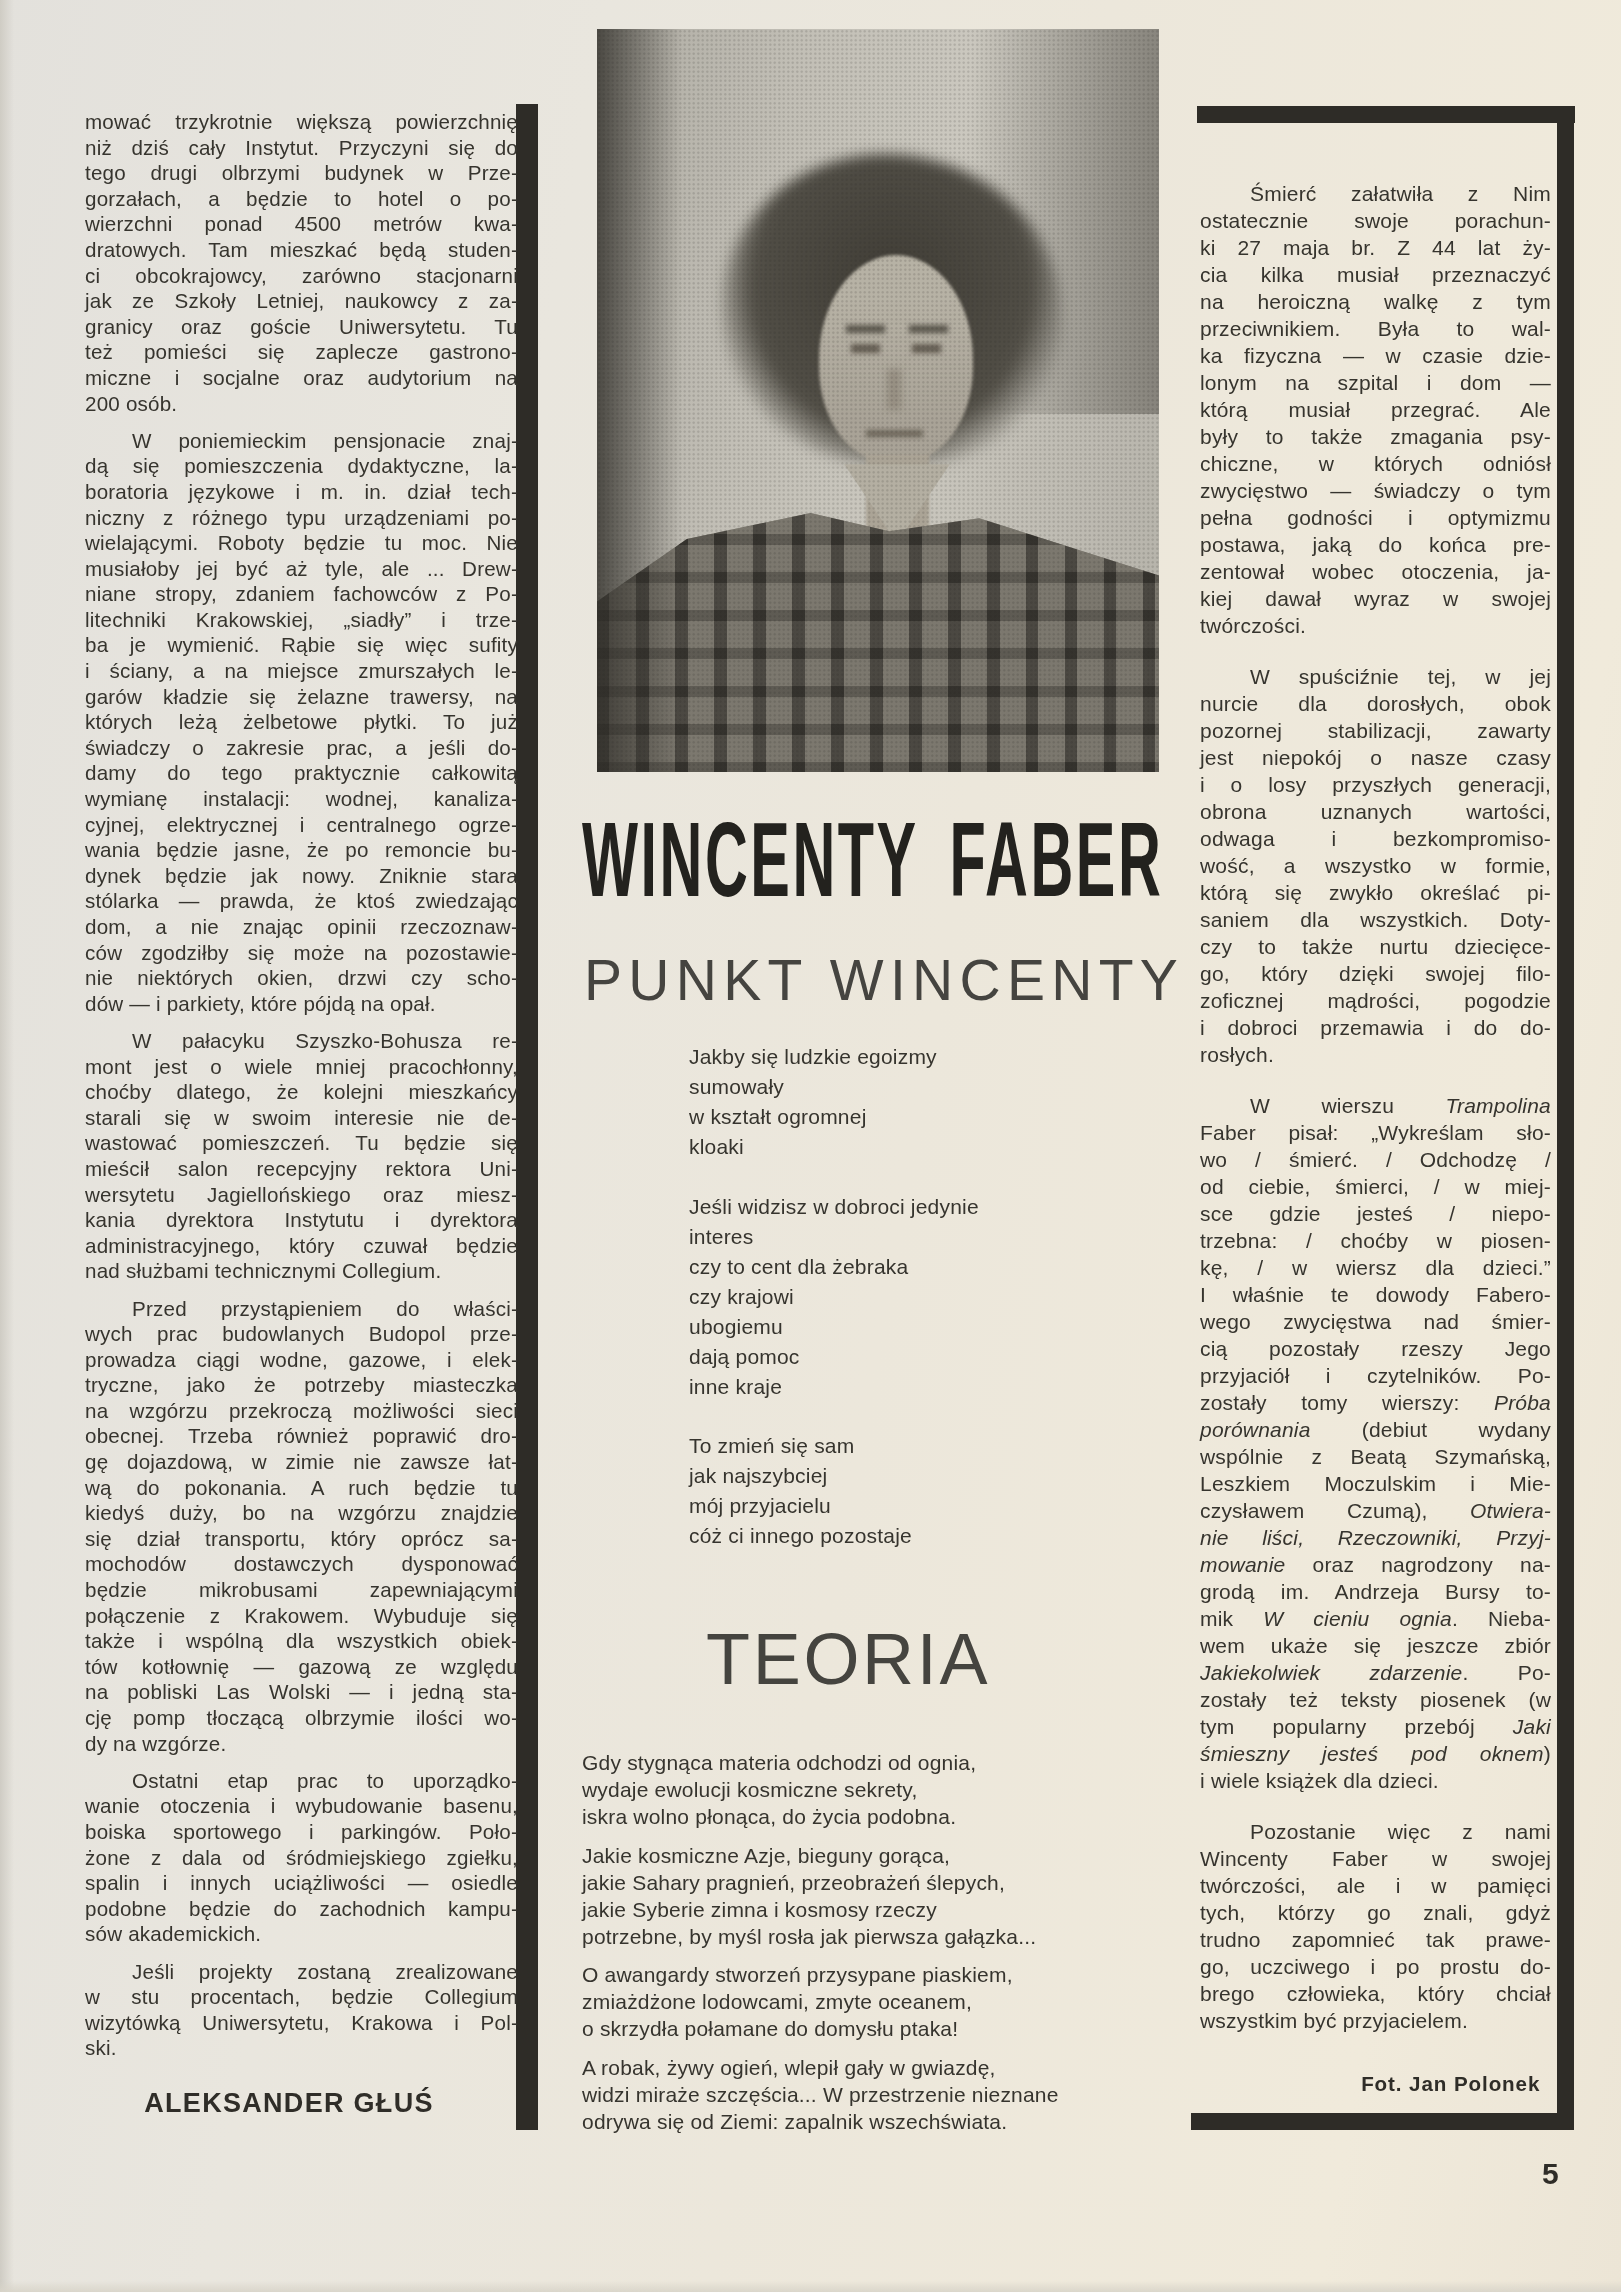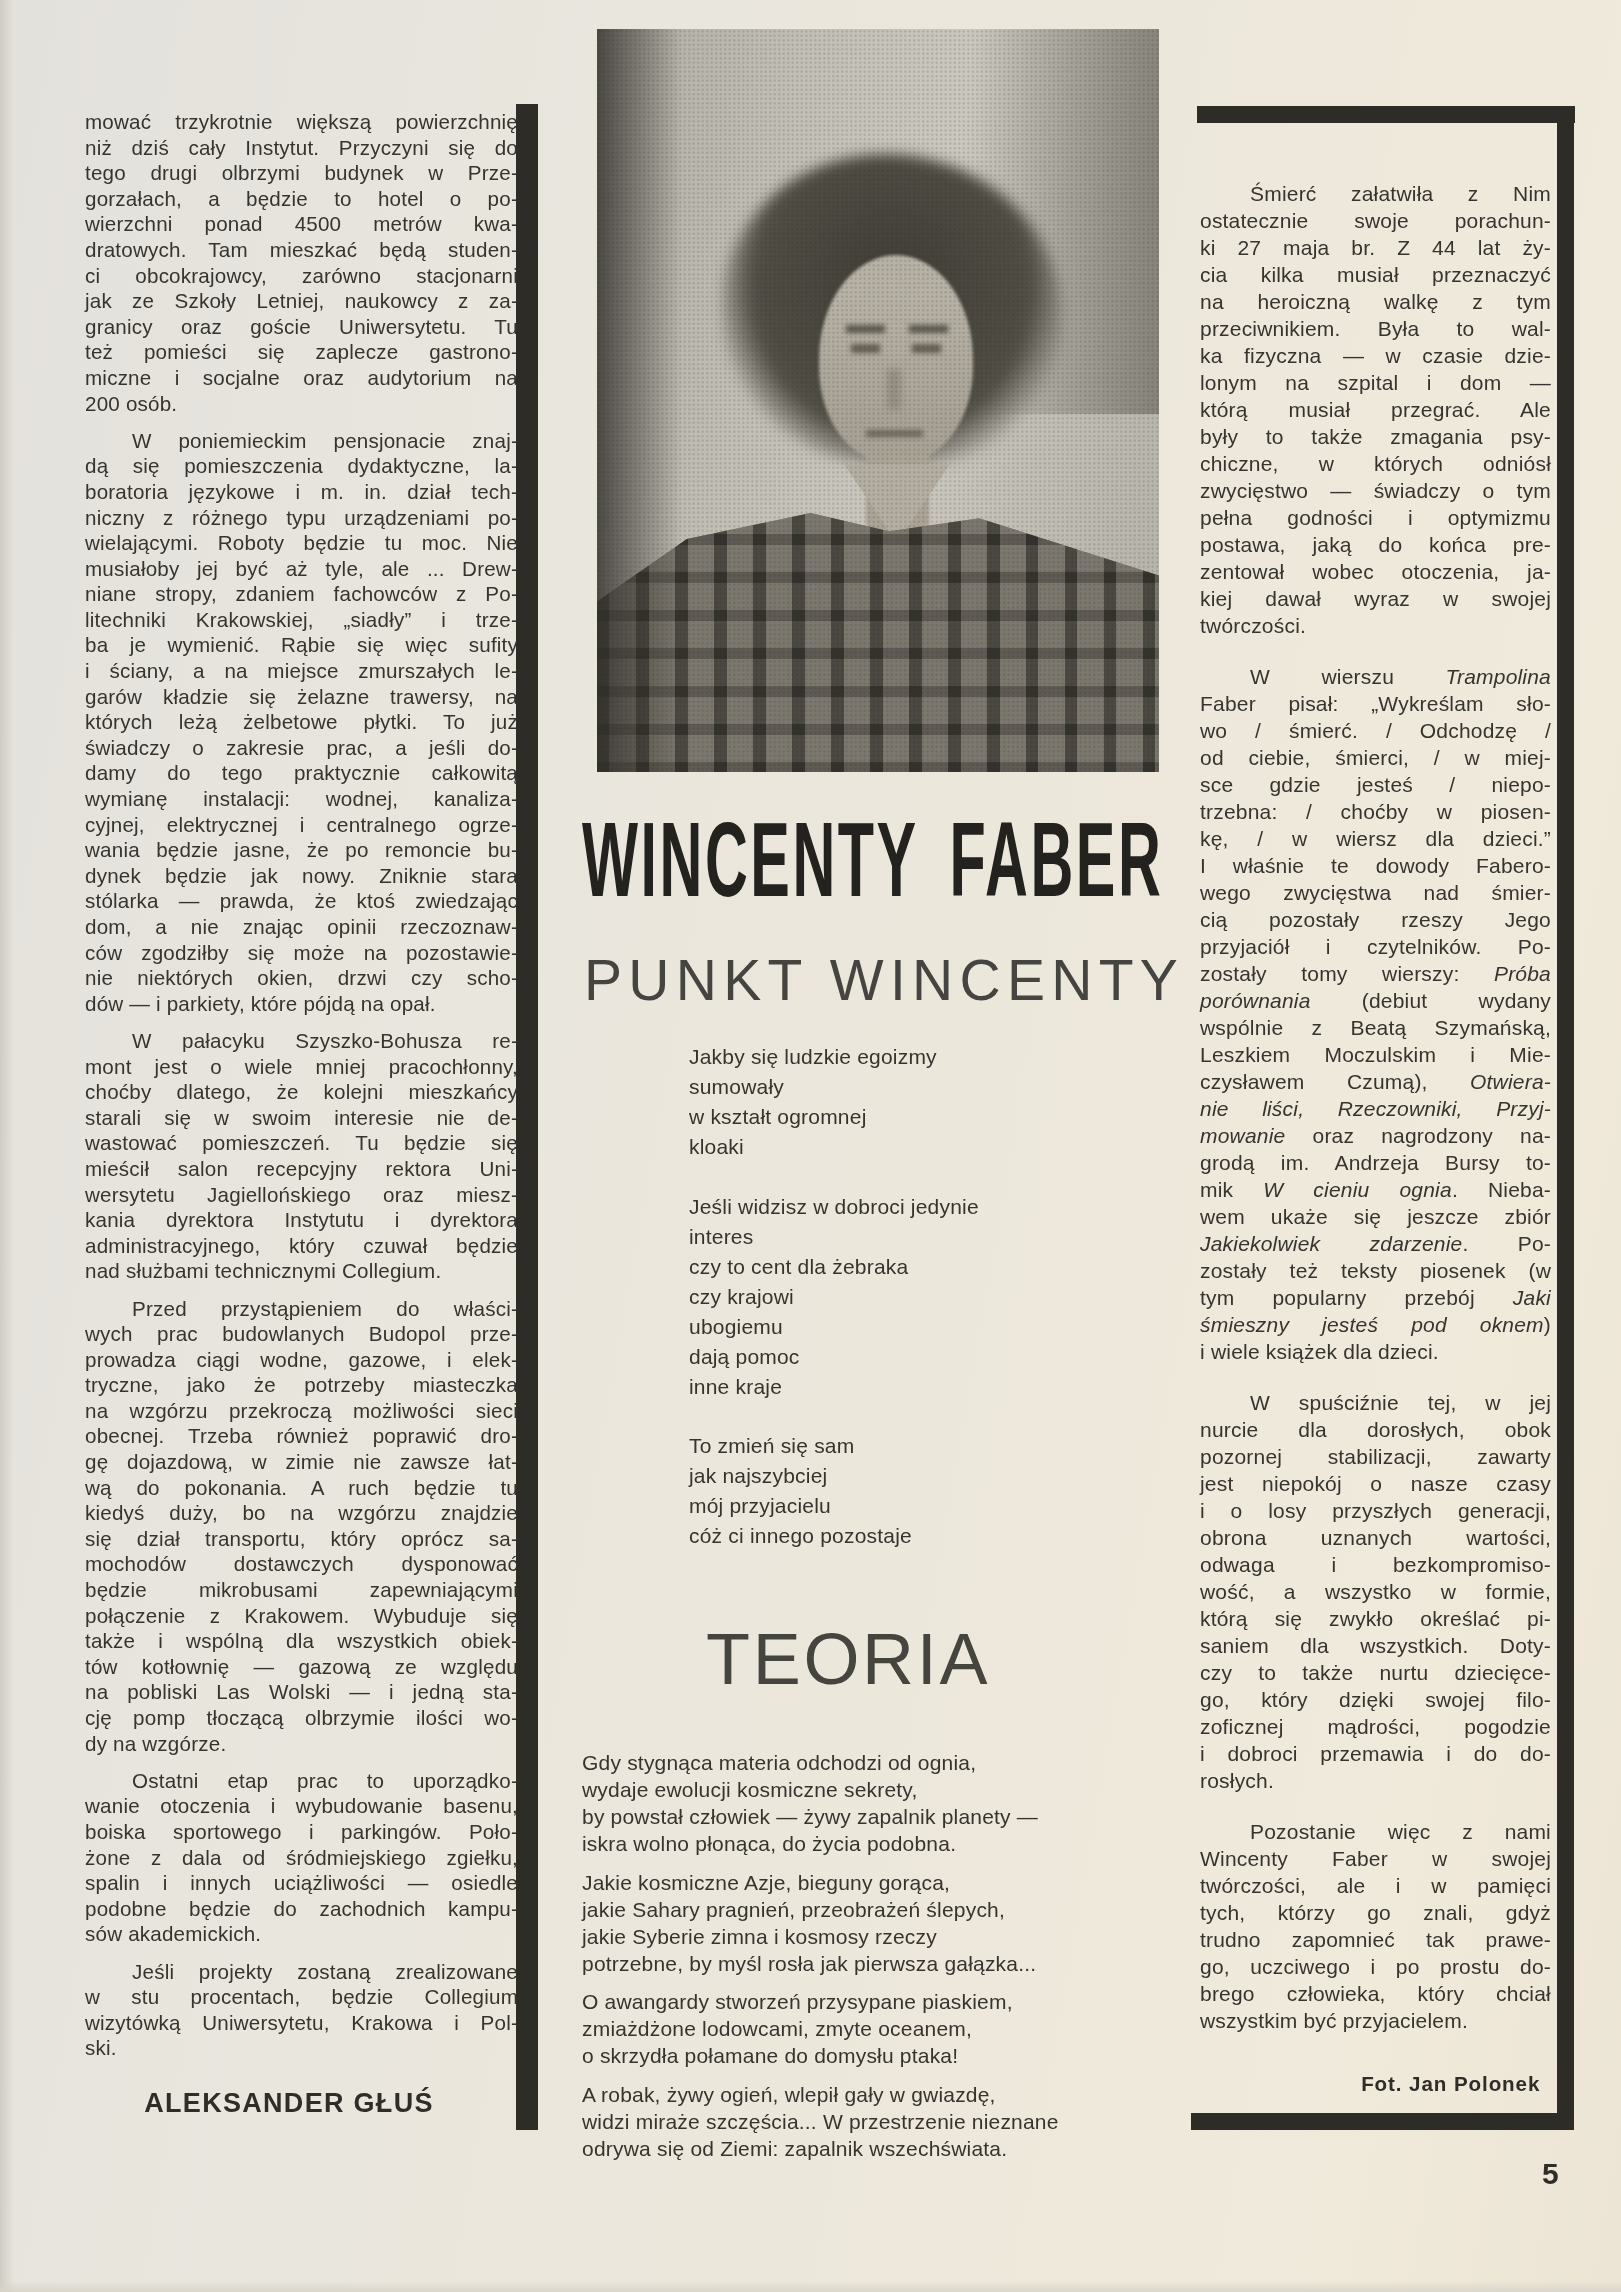--- a/index.html
+++ b/index.html
@@ -236,21 +236,20 @@
       <div class="line">To zmień się sam</div>
       <div class="line">jak najszybciej</div>
       <div class="line">mój przyjacielu</div>
       <div class="line">cóż ci innego pozostaje</div>
     </div>
   </div>
 <div class="poem poem2" id="poem2">
     <div class="stanza">
       <div class="line">Gdy stygnąca materia odchodzi od ognia,</div>
       <div class="line">wydaje ewolucji kosmiczne sekrety,</div>
-      <div class="line">by powstał człowiek — żywy zapalnik planety —</div>
       <div class="line">iskra wolno płonąca, do życia podobna.</div>
     </div>
     <div class="stanza">
       <div class="line">Jakie kosmiczne Azje, bieguny gorąca,</div>
       <div class="line">jakie Sahary pragnień, przeobrażeń ślepych,</div>
       <div class="line">jakie Syberie zimna i kosmosy rzeczy</div>
       <div class="line">potrzebne, by myśl rosła jak pierwsza gałązka...</div>
     </div>
     <div class="stanza">
       <div class="line">O awangardy stworzeń przysypane piaskiem,</div>
@@ -277,20 +276,37 @@
         <div class="line jfy">lonym na szpital i dom —</div>
         <div class="line jfy">którą musiał przegrać. Ale</div>
         <div class="line jfy">były to także zmagania psy-</div>
         <div class="line jfy">chiczne, w których odniósł</div>
         <div class="line jfy">zwycięstwo — świadczy o tym</div>
         <div class="line jfy">pełna godności i optymizmu</div>
         <div class="line jfy">postawa, jaką do końca pre-</div>
         <div class="line jfy">zentował wobec otoczenia, ja-</div>
         <div class="line jfy">kiej dawał wyraz w swojej</div>
         <div class="line">twórczości.</div>
+      </div>
+      <div class="para">
+        <div class="line jfy fi">W spuściźnie tej, w jej</div>
+        <div class="line jfy">nurcie dla dorosłych, obok</div>
+        <div class="line jfy">pozornej stabilizacji, zawarty</div>
+        <div class="line jfy">jest niepokój o nasze czasy</div>
+        <div class="line jfy">i o losy przyszłych generacji,</div>
+        <div class="line jfy">obrona uznanych wartości,</div>
+        <div class="line jfy">odwaga i bezkompromiso-</div>
+        <div class="line jfy">wość, a wszystko w formie,</div>
+        <div class="line jfy">którą się zwykło określać pi-</div>
+        <div class="line jfy">saniem dla wszystkich. Doty-</div>
+        <div class="line jfy">czy to także nurtu dziecięce-</div>
+        <div class="line jfy">go, który dzięki swojej filo-</div>
+        <div class="line jfy">zoficznej mądrości, pogodzie</div>
+        <div class="line jfy">i dobroci przemawia i do do-</div>
+        <div class="line">rosłych.</div>
       </div>
       <div class="para">
         <div class="line jfy fi">W wierszu <i>Trampolina</i></div>
         <div class="line jfy">Faber pisał: „Wykreślam sło-</div>
         <div class="line jfy">wo / śmierć. / Odchodzę /</div>
         <div class="line jfy">od ciebie, śmierci, / w miej-</div>
         <div class="line jfy">sce gdzie jesteś / niepo-</div>
         <div class="line jfy">trzebna: / choćby w piosen-</div>
         <div class="line jfy">kę, / w wiersz dla dzieci.”</div>
         <div class="line jfy">I właśnie te dowody Fabero-</div>
@@ -307,37 +323,20 @@
         <div class="line jfy">grodą im. Andrzeja Bursy to-</div>
         <div class="line jfy">mik <i>W cieniu ognia</i>. Nieba-</div>
         <div class="line jfy">wem ukaże się jeszcze zbiór</div>
         <div class="line jfy"><i>Jakiekolwiek zdarzenie</i>. Po-</div>
         <div class="line jfy">zostały też teksty piosenek (w</div>
         <div class="line jfy">tym popularny przebój <i>Jaki</i></div>
         <div class="line jfy"><i>śmieszny jesteś pod oknem</i>)</div>
         <div class="line">i wiele książek dla dzieci.</div>
       </div>
       <div class="para">
-        <div class="line jfy fi">W spuściźnie tej, w jej</div>
-        <div class="line jfy">nurcie dla dorosłych, obok</div>
-        <div class="line jfy">pozornej stabilizacji, zawarty</div>
-        <div class="line jfy">jest niepokój o nasze czasy</div>
-        <div class="line jfy">i o losy przyszłych generacji,</div>
-        <div class="line jfy">obrona uznanych wartości,</div>
-        <div class="line jfy">odwaga i bezkompromiso-</div>
-        <div class="line jfy">wość, a wszystko w formie,</div>
-        <div class="line jfy">którą się zwykło określać pi-</div>
-        <div class="line jfy">saniem dla wszystkich. Doty-</div>
-        <div class="line jfy">czy to także nurtu dziecięce-</div>
-        <div class="line jfy">go, który dzięki swojej filo-</div>
-        <div class="line jfy">zoficznej mądrości, pogodzie</div>
-        <div class="line jfy">i dobroci przemawia i do do-</div>
-        <div class="line">rosłych.</div>
-      </div>
-      <div class="para">
         <div class="line jfy fi">Pozostanie więc z nami</div>
         <div class="line jfy">Wincenty Faber w swojej</div>
         <div class="line jfy">twórczości, ale i w pamięci</div>
         <div class="line jfy">tych, którzy go znali, gdyż</div>
         <div class="line jfy">trudno zapomnieć tak prawe-</div>
         <div class="line jfy">go, uczciwego i po prostu do-</div>
         <div class="line jfy">brego człowieka, który chciał</div>
         <div class="line">wszystkim być przyjacielem.</div>
       </div>
     </div>

